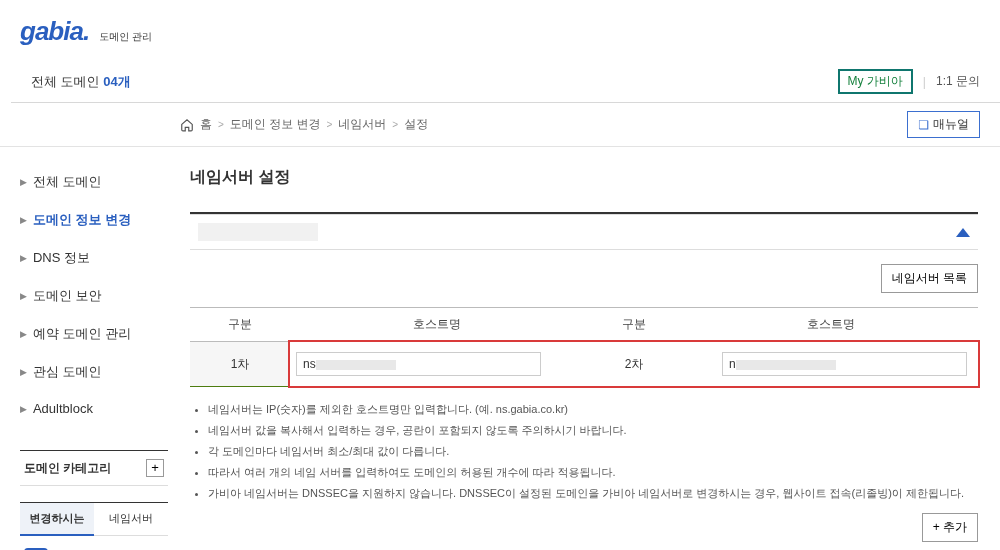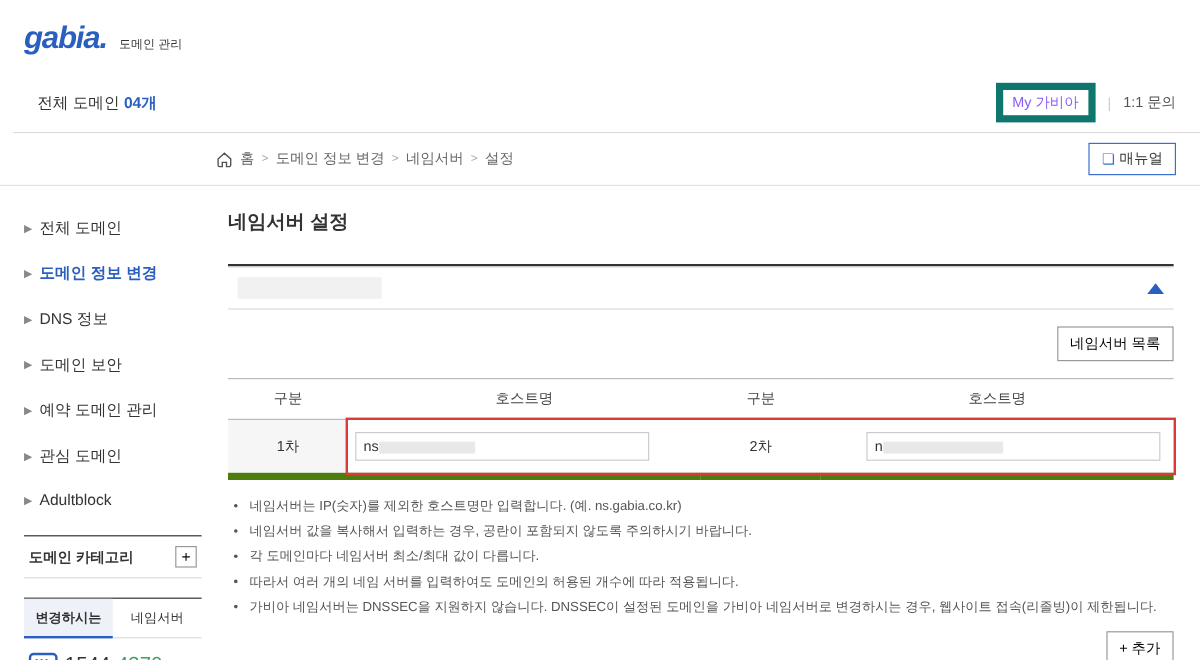--- a/index.html
+++ b/index.html
@@ -10,41 +10,41 @@
   .header { padding: 16px 20px 8px 20px; }
   .logo-row { display: flex; align-items: baseline; gap: 10px; }
   .logo { font-size: 26px; font-weight: 700; font-style: italic; color: #2a5fbf; letter-spacing: -1px; }
   .logo .dot { color: #2a5fbf; }
   .logo-sub { font-size: 10px; color: #333; font-weight: 500; }
 
   .subhead { display: flex; justify-content: space-between; align-items: center; border-bottom: 1px solid #d8d8d8; padding: 8px 20px 8px 20px; margin-top: 6px; margin-left: 11px; }
   .subhead-left { font-size: 13px; }
   .count-num { color: #2a5fbf; font-weight: 600; }
   .subhead-right { display: flex; align-items: center; gap: 10px; font-size: 12px; color: #555; }
-  .my-gabia { border: 6px solid #0f766e; padding: 2px 8px; color: #8b5cf6; }
+  .my-gabia { border: 2px solid #0f766e; padding: 2px 8px; color: #15803d; }
   .divider-v { color: #ccc; }
 
   
   .toolbar { display: flex; align-items: center; justify-content: space-between; background: #fff; border-bottom: 1px solid #e3e3e3; padding: 8px 20px 8px 180px; }
   .breadcrumb { display: flex; align-items: center; gap: 6px; font-size: 12px; color: #666; }
   .home-ico { width: 14px; height: 14px; display: inline-block; }
   .home-ico svg { width: 14px; height: 14px; }
   .crumb-sep { color: #aaa; font-size: 10px; }
   .manual-btn { border: 1px solid #3b6fcf; color: #333; padding: 4px 10px; font-size: 12px; display: inline-flex; align-items: center; gap: 4px; background: #fff; cursor: pointer; }
   .manual-btn .book { color: #3b6fcf; font-size: 12px; }
 
   
   .layout { display: flex; }
   .sidebar { width: 180px; padding: 16px 12px 16px 20px; }
   .side-nav { list-style: none; }
   .side-nav li { padding: 10px 0; border-bottom: 0; display: flex; align-items: center; gap: 6px; font-size: 13px; cursor: pointer; }
   .side-nav li .chev { font-size: 9px; color: #888; }
   .side-nav li.active a { color: #2a5fbf; font-weight: 600; }
 
-  .side-block { margin-top: 12px; }
+  .side-block { margin-top: 24px; }
   .side-block-head { display: flex; align-items: center; justify-content: space-between; border-top: 1px solid #333; border-bottom: 1px solid #ddd; padding: 8px 4px; font-size: 12px; font-weight: 600; }
   .plus-btn { border: 1px solid #999; width: 18px; height: 18px; text-align: center; line-height: 16px; font-size: 13px; cursor: pointer; background: #fff; }
 
   .two-btn-row { display: flex; margin-top: 16px; border-top: 1px solid #333; }
   .two-btn { flex: 1; text-align: center; padding: 8px 0; font-size: 11px; border-bottom: 1px solid #ddd; cursor: pointer; }
   .two-btn.active { background: #eef2f8; border-bottom: 2px solid #2a5fbf; font-weight: 600; }
 
   .phone-box { display: flex; align-items: center; gap: 6px; padding: 12px 4px; border-bottom: 1px solid #ddd; }
   .chat-ico { width: 24px; height: 20px; border: 2px solid #2a5fbf; border-radius: 4px; position: relative; }
   .chat-ico::after { content: "•••"; color: #2a5fbf; font-size: 9px; position: absolute; top: -1px; left: 3px; letter-spacing: 1px; }
@@ -62,21 +62,21 @@
 
   .greybar { display: flex; align-items: center; justify-content: space-between; border-top: 1px solid #ddd; border-bottom: 1px solid #ddd; padding: 8px 8px; }
   .greybar .ph { background: #f1f1f1; width: 120px; height: 18px; }
   .tri-up { width: 0; height: 0; border-left: 7px solid transparent; border-right: 7px solid transparent; border-bottom: 9px solid #2a5fbf; cursor: pointer; }
 
   .right-btn-row { display: flex; justify-content: flex-end; padding: 14px 0; }
   .btn-outline { border: 1px solid #999; background: #fff; padding: 5px 10px; font-size: 12px; cursor: pointer; }
 
   .ns-table { width: 100%; border-collapse: collapse; }
   .ns-table th { background: #fff; border-top: 1px solid #bbb; border-bottom: 1px solid #bbb; padding: 8px 6px; font-size: 12px; font-weight: 500; color: #444; }
-  .ns-table td { border-bottom: 6px solid #4d7c0f; padding: 10px 6px; text-align: center; }
+  .ns-table td { border-bottom: 1px solid #4d7c0f; padding: 10px 6px; text-align: center; }
   .ns-table td.label-cell { background: #f6f6f6; width: 100px; font-size: 12px; }
   .ns-input { width: 98%; border: 1px solid #ccc; padding: 4px 6px; font-size: 12px; text-align: left; }
   .ns-input .mask { display: inline-block; background: #e8e8e8; height: 10px; vertical-align: middle; }
   .redbox-row { outline: 2px solid #d93a3a; gap: 32px; }
 
   .notes { list-style: disc; padding: 12px 0 4px 18px; font-size: 11px; color: #555; line-height: 1.9; }
 
   .right-btn-row2 { display: flex; justify-content: flex-end; padding: 6px 0 18px 0; }
 </style>
 </head>

